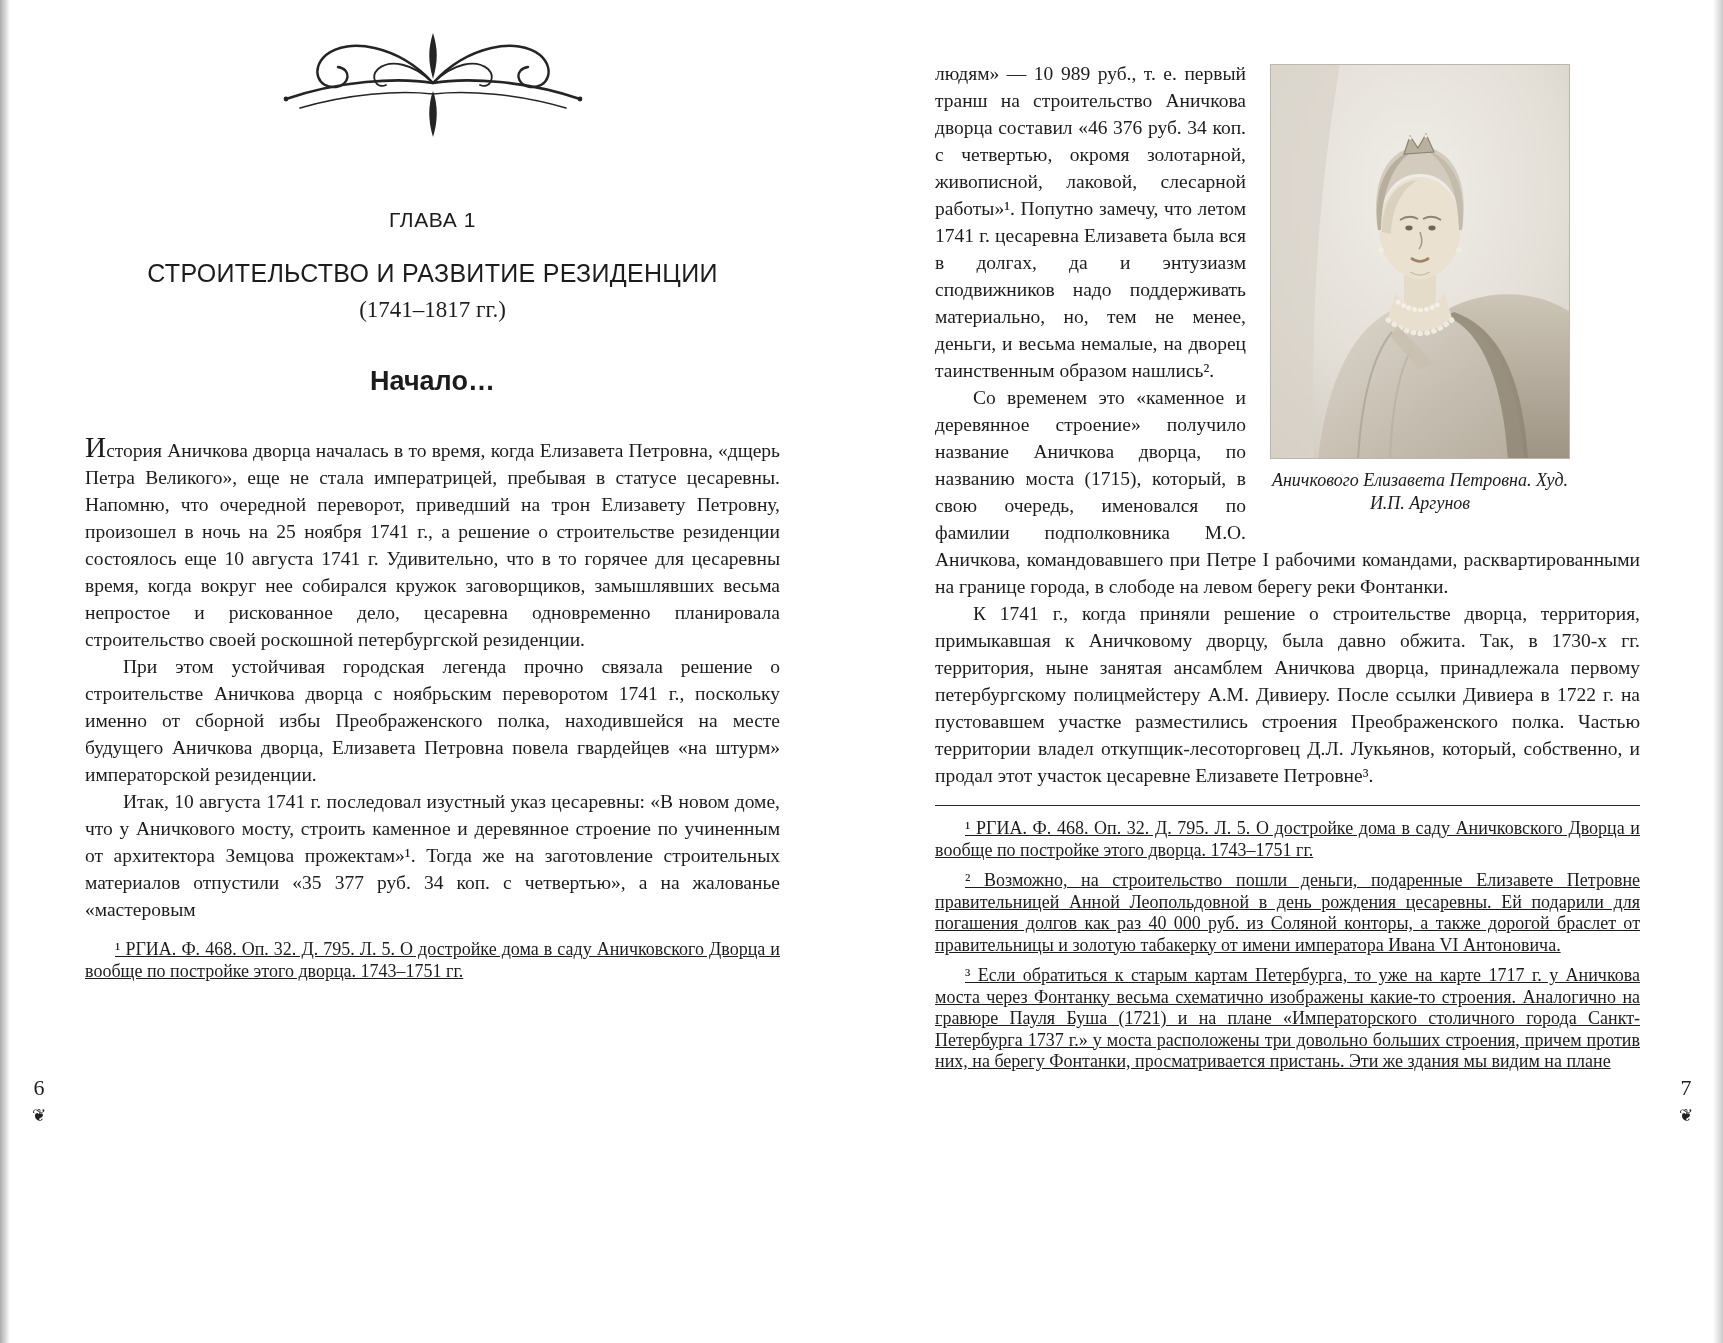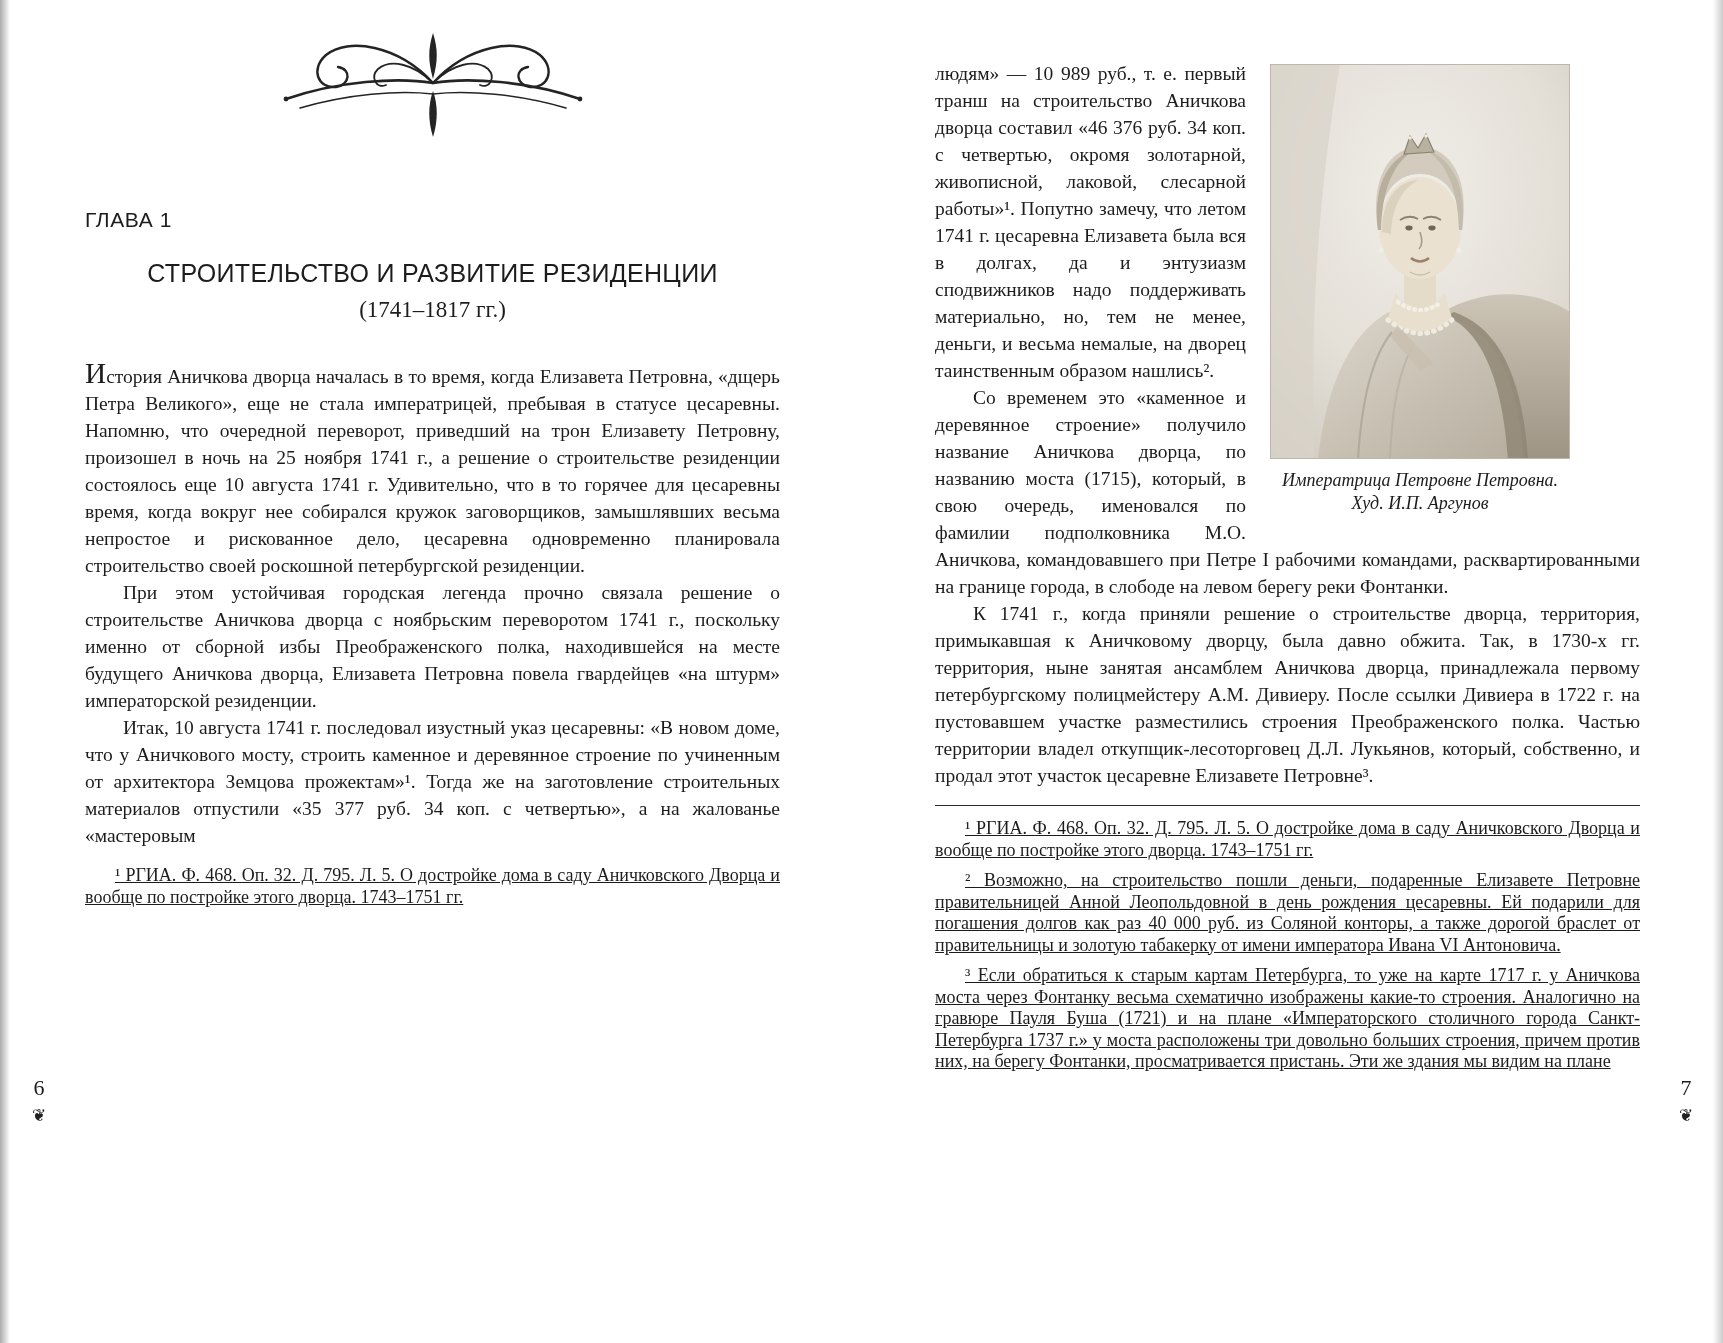--- a/index.html
+++ b/index.html
@@ -17,21 +17,21 @@
   .edge-left  { left: 0;  background: linear-gradient(to right, rgba(70,70,70,.45), rgba(70,70,70,0)); }
   .edge-right { right: 0; background: linear-gradient(to left,  rgba(70,70,70,.28), rgba(70,70,70,0)); }
 
   .page { position: relative; height: 100%; }
   .page-left  { width: 861px; padding: 25px 81px 0 85px; }
   .page-right { width: 862px; padding: 30px 83px 0 74px; }
 
   .flourish-wrap { width: 320px; height: 118px; margin: 0 auto; display: flex; justify-content: center; align-items: center; }
 
   .chapter-label {
-    margin-top: 64px; 
+    margin-top: 64px; text-align: center;
     font-family: "Liberation Sans", sans-serif;
     font-size: 21px; line-height: 25px; letter-spacing: .6px;
   }
   .chapter-title {
     margin: 26px 0 0; text-align: center;
     font-family: "Liberation Sans", sans-serif;
     font-size: 25px; line-height: 30px; font-weight: 400; letter-spacing: .3px;
   }
   .chapter-years { margin-top: 8px; text-align: center; font-size: 23px; line-height: 27px; }
   .section-title {
@@ -90,20 +90,21 @@
           <path d="M155 66 C 150 80, 150 96, 155 112 C 160 96, 160 80, 155 66 Z" fill="#242424" stroke="none"></path>
           <circle cx="8" cy="74" r="2.4" fill="#242424" stroke="none"></circle>
           <circle cx="302" cy="74" r="2.4" fill="#242424" stroke="none"></circle>
         </g>
       </svg>
     </div>
 
     <div class="chapter-label">ГЛАВА 1</div>
     <h1 class="chapter-title">СТРОИТЕЛЬСТВО И РАЗВИТИЕ РЕЗИДЕНЦИИ</h1>
     <div class="chapter-years">(1741–1817 гг.)</div>
+    <h2 class="section-title">Начало…</h2>
 
     <div class="body-text">
       <p class="opening">История Аничкова дворца началась в то время, когда Елизавета Петровна, «дщерь Петра Великого», еще не стала императрицей, пребывая в статусе цесаревны. Напомню, что очередной переворот, приведший на трон Елизавету Петровну, произошел в ночь на 25 ноября 1741 г., а решение о строительстве резиденции состоялось еще 10 августа 1741 г. Удивительно, что в то горячее для цесаревны время, когда вокруг нее собирался кружок заговорщиков, замышлявших весьма непростое и рискованное дело, цесаревна одновременно планировала строительство своей роскошной петербургской резиденции.</p>
       <p>При этом устойчивая городская легенда прочно связала решение о строительстве Аничкова дворца с ноябрьским переворотом 1741 г., поскольку именно от сборной избы Преображенского полка, находившейся на месте будущего Аничкова дворца, Елизавета Петровна повела гвардейцев «на штурм» императорской резиденции.</p>
       <p>Итак, 10 августа 1741 г. последовал изустный указ цесаревны: «В новом доме, что у Аничкового мосту, строить каменное и деревянное строение по учиненным от архитектора Земцова прожектам»¹. Тогда же на заготовление строительных материалов отпустили «35 377 руб. 34 коп. с четвертью», а на жалованье «мастеровым</p>
     </div>
 
     <div class="footnotes">
       <p>¹ РГИА. Ф. 468. Оп. 32. Д. 795. Л. 5. О достройке дома в саду Аничковского Дворца и вообще по постройке этого дворца. 1743–1751 гг.</p>
     </div>
@@ -159,21 +160,21 @@
           <path d="M150 168 q4 12 -1 17" stroke="#a99b83" stroke-width="1.6" fill="none"></path>
           <path d="M141 194 q9 7 18 0" stroke="#9c8269" stroke-width="2.6" fill="none"></path>
           <path d="M140 208 q10 6 20 0" stroke="#cabfa9" stroke-width="1.4" fill="none"></path>
           <circle cx="111" cy="186" r="2.6" fill="#f3eee4"></circle>
           <circle cx="189" cy="186" r="2.6" fill="#f3eee4"></circle>
           <path d="M128 238 q22 16 44 0" stroke="#f5f0e6" stroke-width="4.5" stroke-dasharray="0.6 5.4" stroke-linecap="round" fill="none"></path>
           <path d="M118 256 C142 274 160 274 182 256" stroke="#f0ebe0" stroke-width="5" stroke-dasharray="1 6" stroke-linecap="round" fill="none"></path>
           <path d="M128 262 L164 300 L150 306 L120 272 Z" fill="#c9c0b0" opacity="0.85"></path>
           <rect x="0.5" y="0.5" width="299" height="394" fill="none" stroke="#bdb7ab" stroke-width="1"></rect>
         </svg>
-        <figcaption>Императрица Петровне Петровна. Худ. И.П. Аргунов</figcaption>
+        <figcaption>Аничкового Елизавета Петровна. Худ. И.П. Аргунов</figcaption>
       </figure>
 
       <p class="no-indent">людям» — 10 989 руб., т. е. первый транш на строительство Аничкова дворца составил «46 376 руб. 34 коп. с четвертью, окромя золотарной, живописной, лаковой, слесарной работы»¹. Попутно замечу, что летом 1741 г. цесаревна Елизавета была вся в долгах, да и энтузиазм сподвижников надо поддерживать материально, но, тем не менее, деньги, и весьма немалые, на дворец таинственным образом нашлись².</p>
       <p>Со временем это «каменное и деревянное строение» получило название Аничкова дворца, по названию моста (1715), который, в свою очередь, именовался по фамилии подполковника М.О. Аничкова, командовавшего при Петре I рабочими командами, расквартированными на границе города, в слободе на левом берегу реки Фонтанки.</p>
       <p>К 1741 г., когда приняли решение о строительстве дворца, территория, примыкавшая к Аничковому дворцу, была давно обжита. Так, в 1730-х гг. территория, ныне занятая ансамблем Аничкова дворца, принадлежала первому петербургскому полицмейстеру А.М. Дивиеру. После ссылки Дивиера в 1722 г. на пустовавшем участке разместились строения Преображенского полка. Частью территории владел откупщик-лесоторговец Д.Л. Лукьянов, который, собственно, и продал этот участок цесаревне Елизавете Петровне³.</p>
     </div>
 
     <hr class="footnote-rule">
 
     <div class="footnotes">

